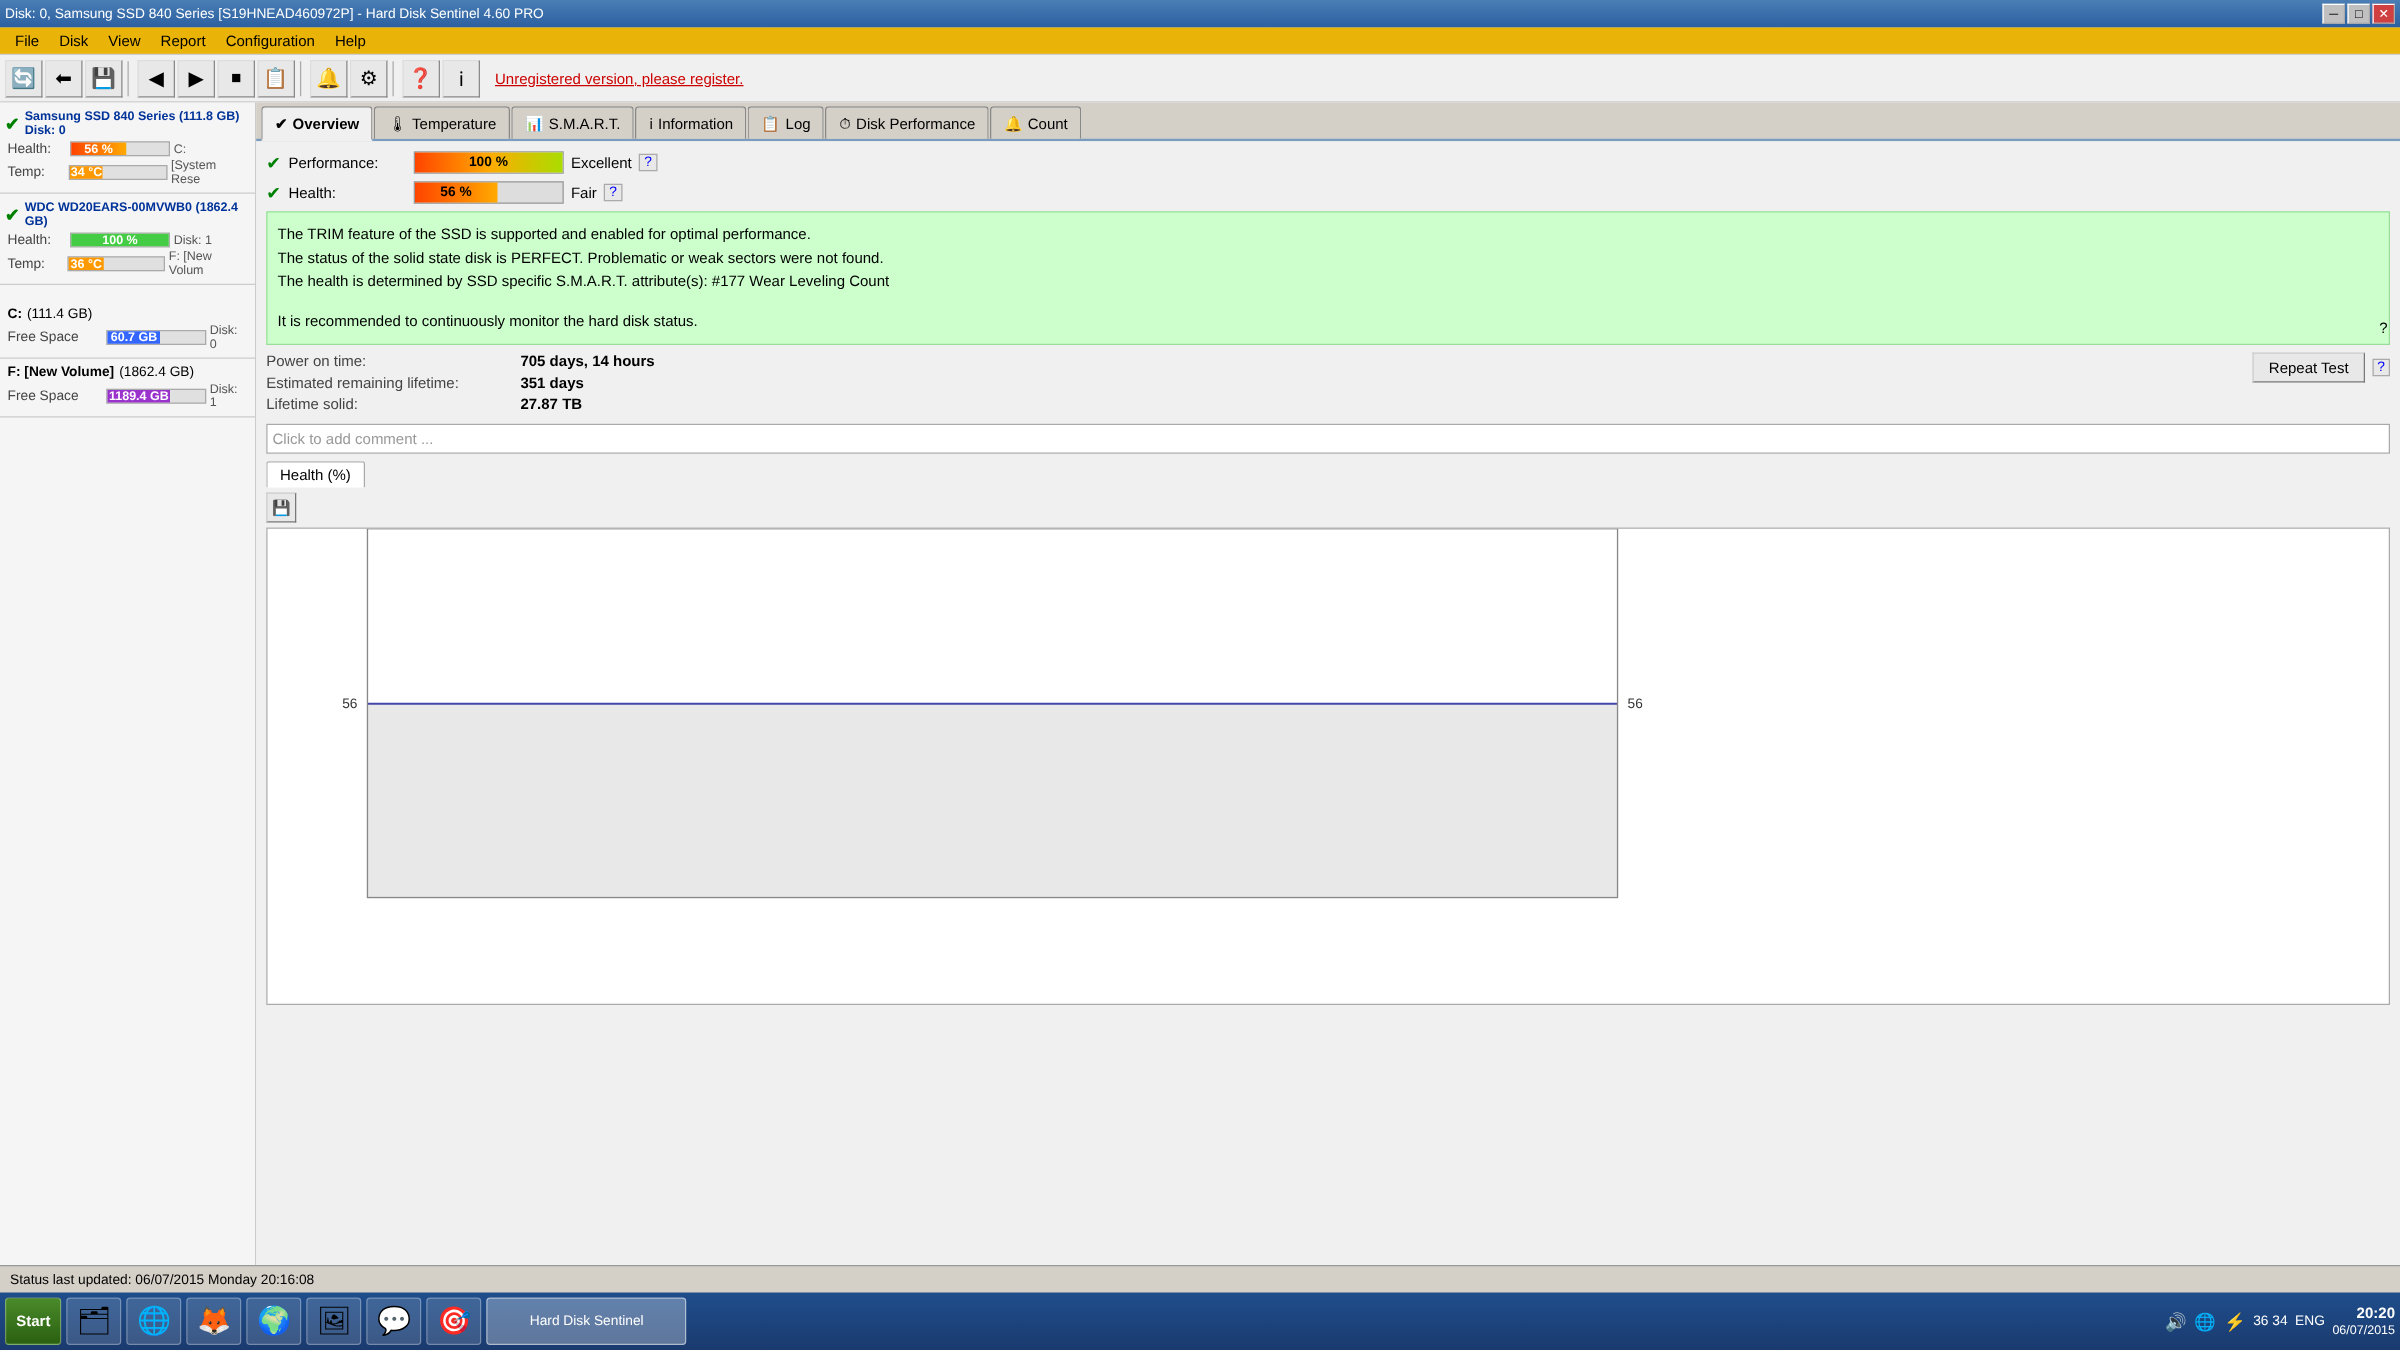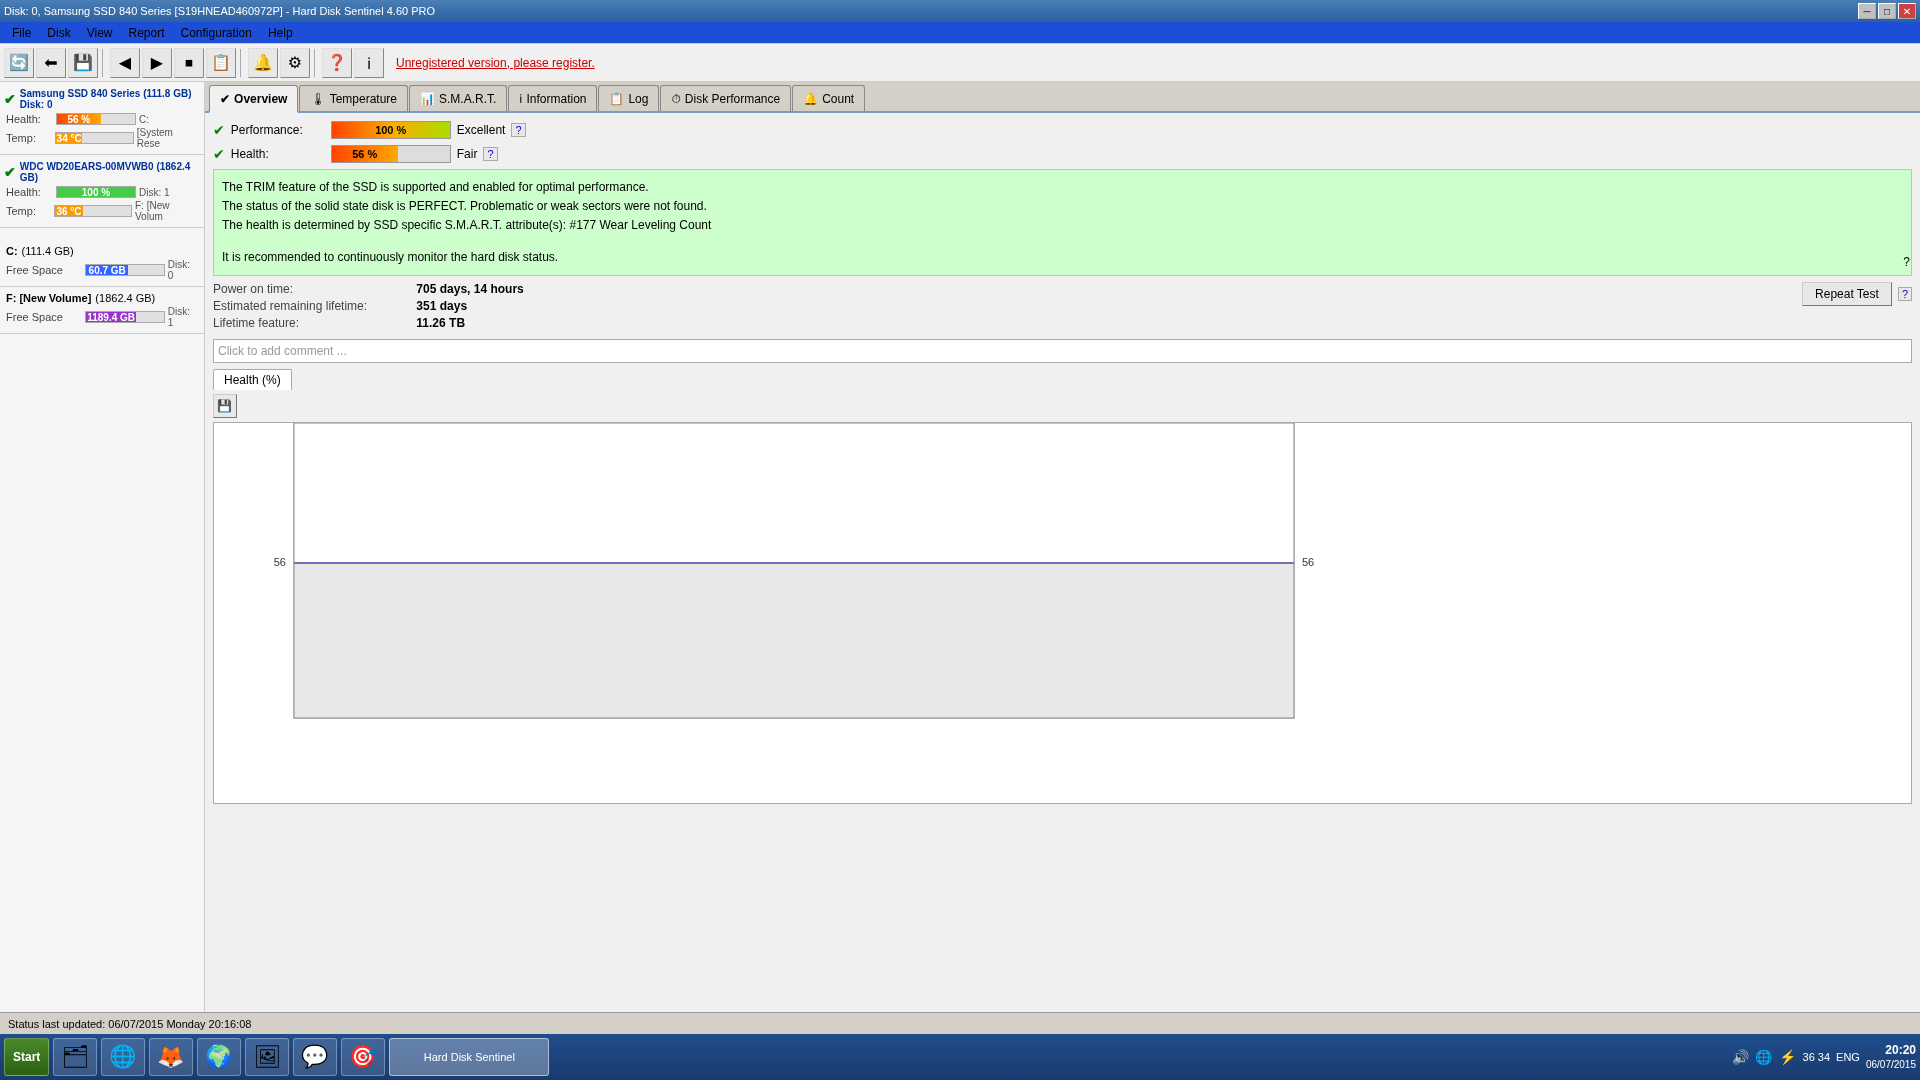--- a/index.html
+++ b/index.html
@@ -22,21 +22,21 @@
       border: 1px outset #fff;
       width: 18px; height: 16px;
       font-size: 10px;
       display: flex; align-items: center; justify-content: center;
       cursor: pointer;
     }
     .title-btn.close { background: #d04040; color: white; }
 
     
     #menu-bar {
-      background: #1d4ed8;
+      background: #eab308;
       height: 22px;
       display: flex;
       align-items: center;
       border-bottom: 1px solid #ccc;
       padding: 0 4px;
       gap: 0;
     }
     .menu-item {
       padding: 2px 8px;
       cursor: pointer;
@@ -464,22 +464,22 @@
         <div id="details-left">
           <div class="detail-row">
             <span class="detail-key">Power on time:</span>
             <span class="detail-val">705 days, 14 hours</span>
           </div>
           <div class="detail-row">
             <span class="detail-key">Estimated remaining lifetime:</span>
             <span class="detail-val">351 days</span>
           </div>
           <div class="detail-row">
-            <span class="detail-key">Lifetime feature:</span>
-            <span class="detail-val">11.26 TB</span>
+            <span class="detail-key">Lifetime solid:</span>
+            <span class="detail-val">27.87 TB</span>
           </div>
         </div>
         <div style="display:flex;align-items:center;gap:6px;margin-left:auto;">
           <button id="repeat-test-btn" class="title-btn" style="width:auto;padding:4px 12px;background:#e8e8e8;border:1px outset #ccc;font-size:12px;height:auto;">Repeat Test</button>
           <span class="help-circle">?</span>
         </div>
       </div>
 
       <div id="comment-box">
         <span>Click to add comment ...</span>

